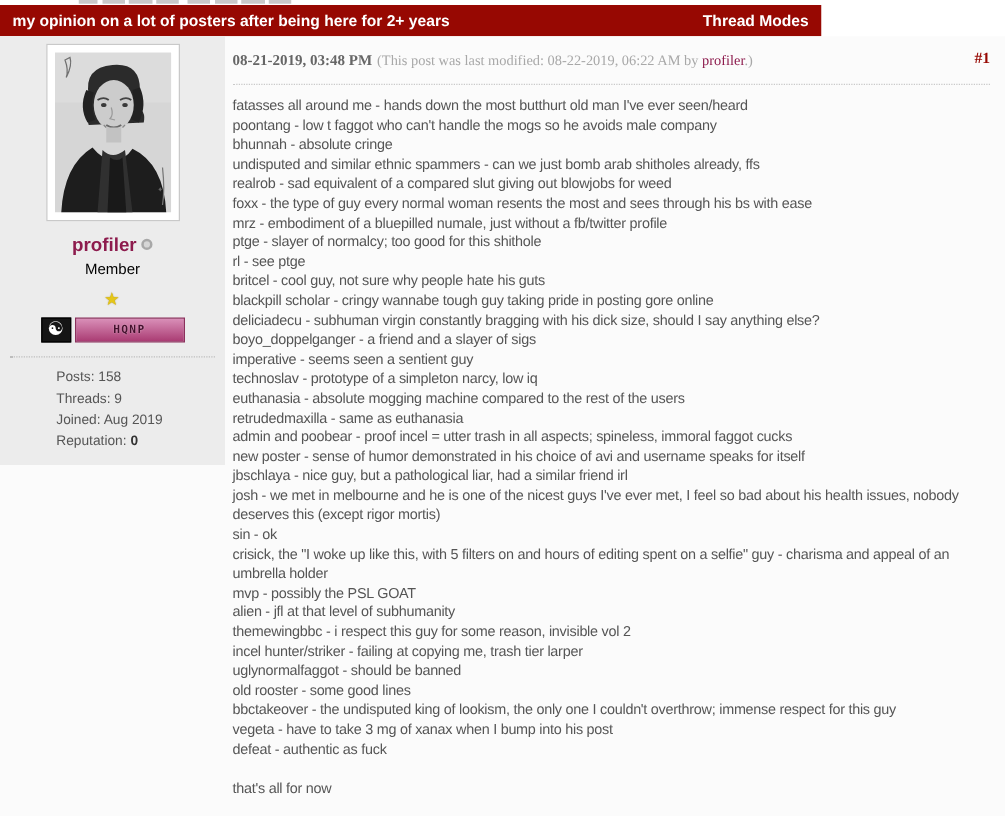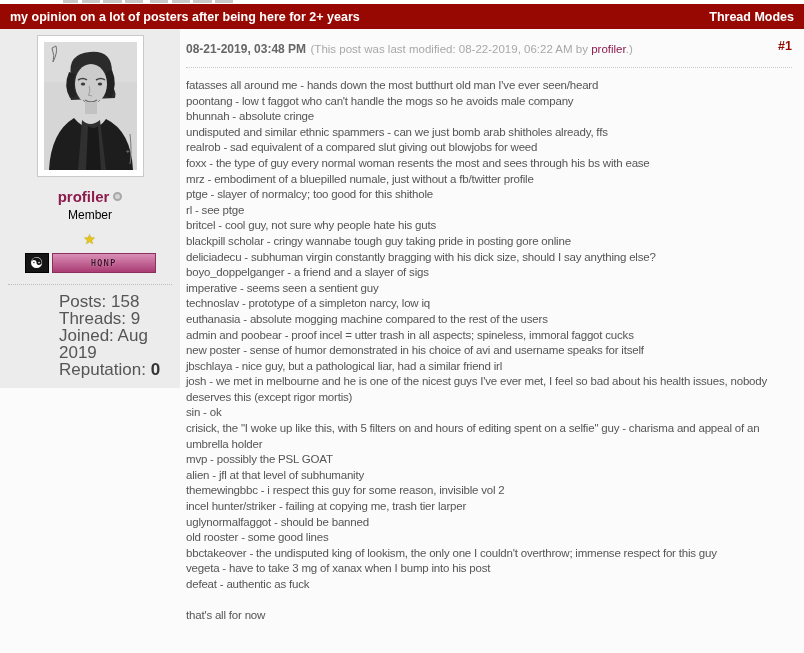--- a/index.html
+++ b/index.html
@@ -9,21 +9,21 @@
     background:#ffffff; position:relative;
   }
   .page { position:absolute; inset:0; background:#ffffff; }
 
   
   .top-strip { position:absolute; top:0; left:0; right:0; height:4px; background:#ffffff; }
   .top-strip .seg { position:absolute; top:0; height:3px; background:#c9c9c9; }
 
   
   .title-bar {
-    position:absolute; top:4px; left:0; width:804px; height:25px;
+    position:absolute; top:4px; left:0; width:657px; height:25px;
     background:#970802; color:#fff;
     display:flex; align-items:center; justify-content:space-between;
     padding:0 10px; font-size:12.5px; font-weight:bold;
   }
   .title-bar .tm { cursor:pointer; }
 
   
   .author-col { position:absolute; top:29px; left:0; width:180px; bottom:0; background:#fbfbfb; }
   .author-panel { background:#ececec; padding:6px 0 10px 0; }
   .avatar-frame {
@@ -44,41 +44,41 @@
   .usertitle { text-align:center; font-size:12px; color:#000000; margin-top:2px; }
   .stars { text-align:center; font-size:14px; color:#e5c618; margin-top:9px;
            text-shadow:0 0 1px #9a7b00; letter-spacing:1px; }
   .badge-row { display:flex; justify-content:center; align-items:center; margin-top:6px; }
   .yinyang {
     width:24px; height:20px; background:#151515; border:1px solid #000;
     color:#ffffff; font-size:15px; line-height:18px; text-align:center;
     display:inline-block;
   }
   .badge-bar {
-    width:104px; height:20px; margin-left:3px;
+    width:88px; height:20px; margin-left:3px;
     background:linear-gradient(#d98fb8 0%, #c express 50%, #aa3c73 100%);
     background:linear-gradient(#d98fb8, #aa3c73);
     border:1px solid #8c2f5c;
     display:flex; align-items:center; justify-content:center;
     font-family:"DejaVu Sans Mono","Liberation Mono",monospace;
     font-size:9px; font-weight:bold; letter-spacing:1px; color:#46102e;
     text-shadow:0 0 1px rgba(255,255,255,0.65);
   }
   .side-divider { border-top:1px dotted #bdbdbd; margin:11px 8px 8px 8px; }
-  .stats { padding-left:59px; font-size:17px; color:#555; line-height:17px; }
+  .stats { padding-left:45px; font-size:11px; color:#555; line-height:17px; }
   .stats .bold { font-weight:bold; color:#333; }
 
   
   .post-col {
     position:absolute; top:29px; left:180px; right:0; bottom:0;
     background:#fbfbfb; padding:8px 12px 0 6px;
   }
   .post-head {
     display:flex; justify-content:space-between; align-items:flex-start;
-    border-bottom:1px dotted #c9c9c9; padding:2px 0 10px 0;
+    border-bottom:1px dotted #c9c9c9; padding:2px 0 10px 0;font-family:Liberation Serif, serif;
   }
   .post-date { font-size:12px; font-weight:bold; color:#666; }
   .post-modified { font-size:11.5px; color:#a8a8a8; }
   .mod-link { color:#8d1b4d; text-decoration:none; cursor:pointer; }
   .post-number { font-size:12.5px; font-weight:bold; color:#970802;
                  text-decoration:none; cursor:pointer; }
   .post-body { margin-top:10px; font-size:11.5px; letter-spacing:-0.2px;
                line-height:15.6px; color:#555; }
   .post-line { min-height:15.6px; }
 </style>
@@ -173,20 +173,21 @@
         <div class="post-line">mrz - embodiment of a bluepilled numale, just without a fb/twitter profile</div>
         <div class="post-line">ptge - slayer of normalcy; too good for this shithole</div>
         <div class="post-line">rl - see ptge</div>
         <div class="post-line">britcel - cool guy, not sure why people hate his guts</div>
         <div class="post-line">blackpill scholar - cringy wannabe tough guy taking pride in posting gore online</div>
         <div class="post-line">deliciadecu - subhuman virgin constantly bragging with his dick size, should I say anything else?</div>
         <div class="post-line">boyo_doppelganger - a friend and a slayer of sigs</div>
         <div class="post-line">imperative - seems seen a sentient guy</div>
         <div class="post-line">technoslav - prototype of a simpleton narcy, low iq</div>
         <div class="post-line">euthanasia - absolute mogging machine compared to the rest of the users</div>
+        <div class="post-line">retrudedmaxilla - same as euthanasia</div>
         <div class="post-line">admin and poobear - proof incel = utter trash in all aspects; spineless, immoral faggot cucks</div>
         <div class="post-line">new poster - sense of humor demonstrated in his choice of avi and username speaks for itself</div>
         <div class="post-line">jbschlaya - nice guy, but a pathological liar, had a similar friend irl</div>
         <div class="post-line">josh - we met in melbourne and he is one of the nicest guys I've ever met, I feel so bad about his health issues, nobody deserves this (except rigor mortis)</div>
         <div class="post-line">sin - ok</div>
         <div class="post-line">crisick, the "I woke up like this, with 5 filters on and hours of editing spent on a selfie" guy - charisma and appeal of an umbrella holder</div>
         <div class="post-line">mvp - possibly the PSL GOAT</div>
         <div class="post-line">alien - jfl at that level of subhumanity</div>
         <div class="post-line">themewingbbc - i respect this guy for some reason, invisible vol 2</div>
         <div class="post-line">incel hunter/striker - failing at copying me, trash tier larper</div>

